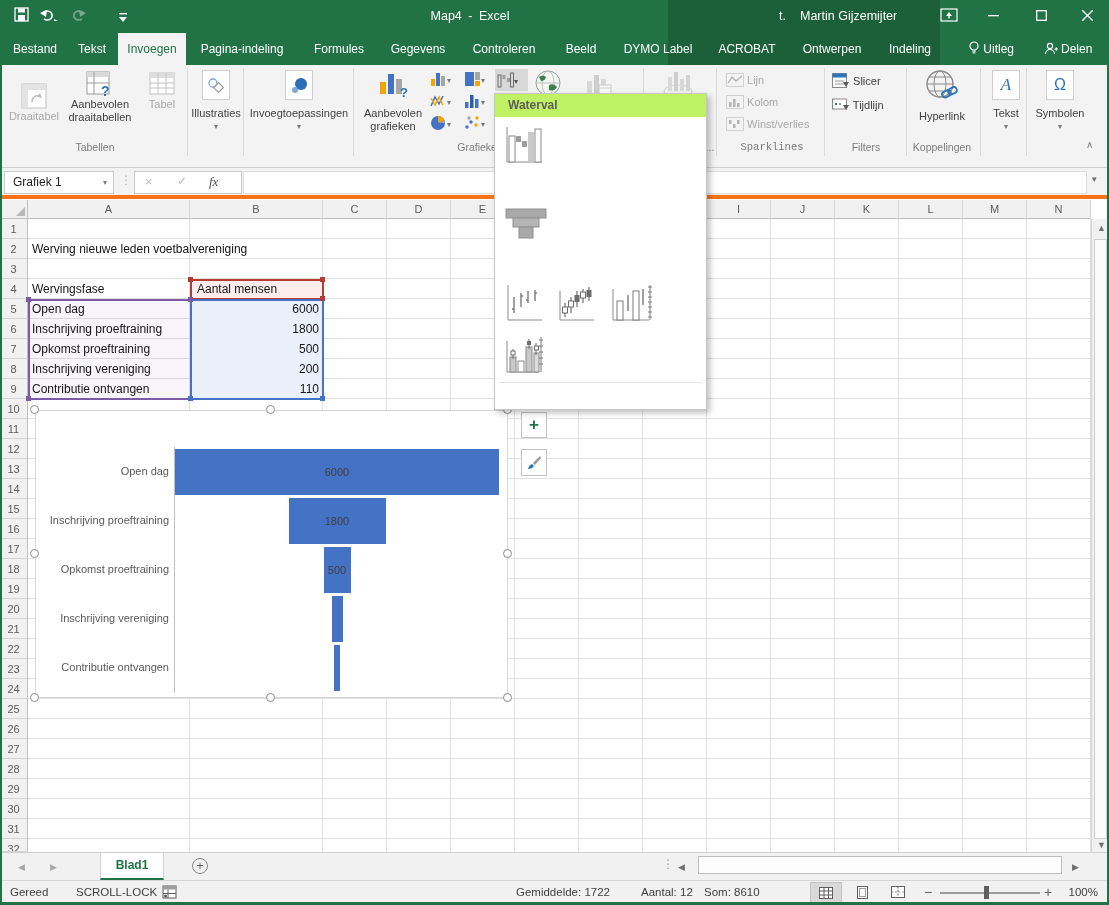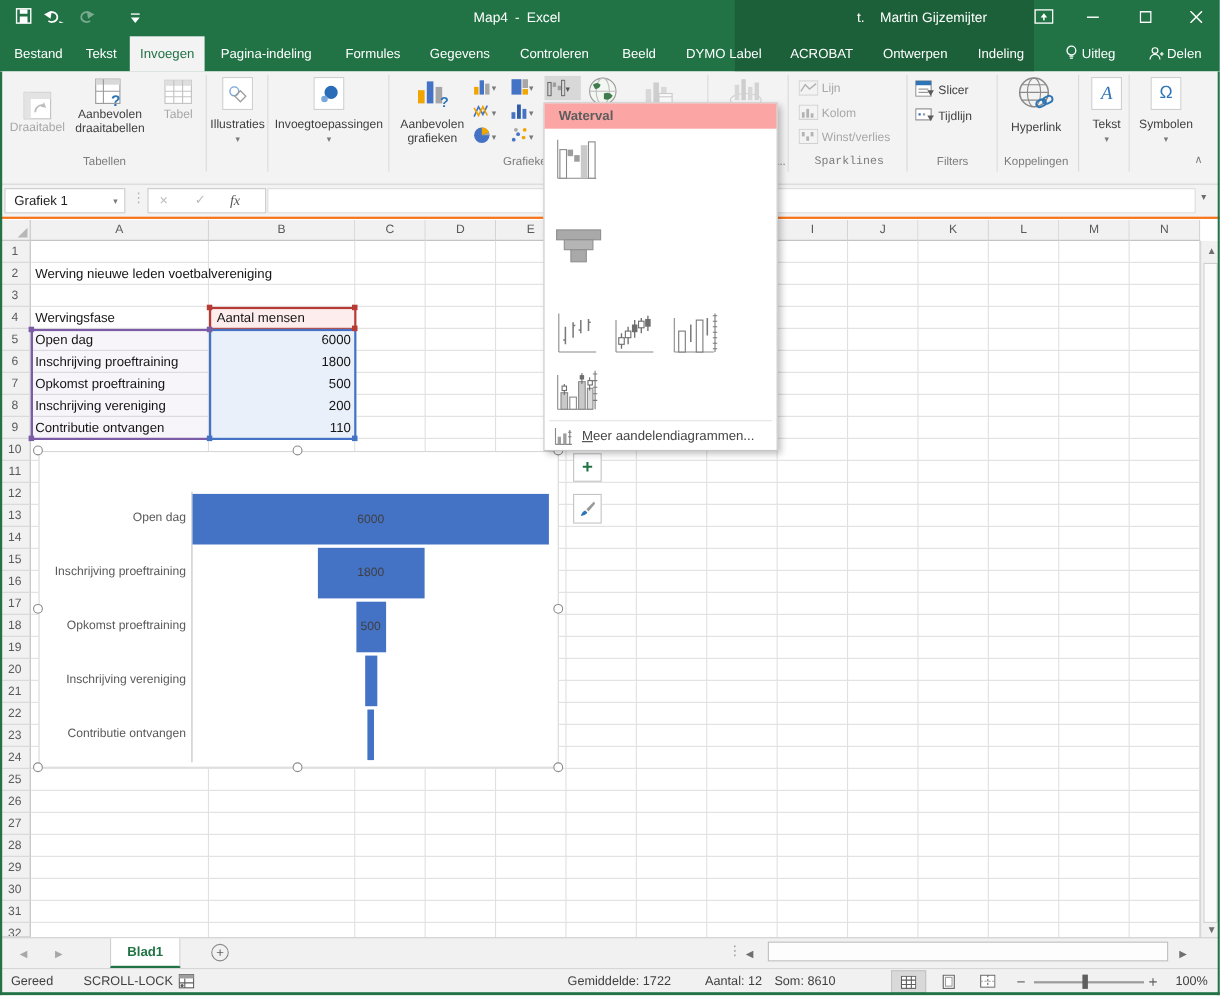--- a/index.html
+++ b/index.html
@@ -18,42 +18,42 @@
   
   #ribbon{position:absolute;left:0;top:65px;width:1109px;height:103px;background:#f3f3f3;border-bottom:1px solid #d0d0d0;box-sizing:border-box;}
   .rdiv{position:absolute;top:3px;height:88px;width:1px;background:#dadada;}
   .rlbl{position:absolute;top:76px;font-size:10.5px;color:#7c7c7c;text-align:center;}
   .btxt{position:absolute;font-size:11px;color:#3f3f3f;text-align:center;line-height:13px;}
   .btxt.dis{color:#a8a8a8;}
   .caret{position:absolute;font-size:8px;color:#7a7a7a;text-align:center;}
   .sparkrow{position:absolute;font-size:11px;color:#a8a8a8;}
   .iconbox{position:absolute;width:26px;height:28px;background:#fff;border:1px solid #cfcfcf;display:flex;align-items:center;justify-content:center;}
   
-  #fbar{position:absolute;left:0;top:168px;width:1109px;height:31px;background:#f3f3f3;border-bottom:2px solid #f97316;box-sizing:border-box;}
+  #fbar{position:absolute;left:0;top:168px;width:1109px;height:31px;background:#f3f3f3;border-bottom:4px solid #f97316;box-sizing:border-box;}
   #namebox{position:absolute;left:4px;top:3px;width:110px;height:23px;background:#fff;border:1px solid #c9c9c9;box-sizing:border-box;font-size:12px;color:#222;line-height:21px;padding-left:8px;}
   #fxbox{position:absolute;left:134px;top:3px;width:108px;height:23px;background:#fff;border:1px solid #c9c9c9;box-sizing:border-box;}
   #finput{position:absolute;left:243px;top:3px;width:844px;height:23px;background:#fff;border:1px solid #dcdcdc;box-sizing:border-box;font-size:12px;line-height:21px;padding-left:5px;color:#222;}
   
   .colhead,.rowhead{position:absolute;background:#f1f1f1;color:#5a5a5a;font-size:11px;text-align:center;box-sizing:border-box;}
   .colhead{top:200px;height:19px;line-height:19px;border-right:1px solid #d4d4d4;border-bottom:1px solid #bfbfbf;}
   .rowhead{left:0;width:28px;border-bottom:1px solid #d4d4d4;border-right:1px solid #bfbfbf;line-height:20px;overflow:hidden;}
   .vline,.hline{position:absolute;background:#e0e0e0;}
   .celltxt{position:absolute;font-size:12px;color:#151515;line-height:20px;white-space:nowrap;}
   .num{text-align:right;}
   .handle{position:absolute;width:5px;height:5px;}
   
   #chart{position:absolute;left:35px;top:410px;width:473px;height:288px;background:#fff;border:1px solid #d7d7d7;box-sizing:border-box;}
   .chandle{position:absolute;width:9px;height:9px;border-radius:50%;background:#fff;border:1px solid #8c8c8c;box-sizing:border-box;}
   .catlbl{position:absolute;left:8px;width:125px;text-align:right;font-size:11px;color:#595959;height:14px;line-height:14px;}
   .bar{position:absolute;height:46px;}
   .barlbl{position:absolute;font-size:11px;color:#3f3f3f;text-align:center;height:14px;line-height:14px;}
   .chartbtn{position:absolute;left:521px;width:26px;background:#fff;border:1px solid #c3c3c3;box-sizing:border-box;display:flex;align-items:center;justify-content:center;}
   
   #menu{position:absolute;left:494px;top:93px;width:213px;height:317px;background:#fff;border:1px solid #c6c6c6;box-shadow:3px 3px 6px rgba(0,0,0,.25);box-sizing:border-box;z-index:50;}
-  .mhead{position:absolute;left:0;width:211px;height:23px;background:#fca5a5;font-size:12px;font-weight:bold;color:#5d5d5d;line-height:23px;padding-left:13px;box-sizing:border-box;}
+  .mhead{position:absolute;left:0;width:211px;height:23px;background:#bef264;font-size:12px;font-weight:bold;color:#5d5d5d;line-height:23px;padding-left:13px;box-sizing:border-box;}
   .mtile{position:absolute;display:flex;align-items:center;justify-content:center;}
   
   #sheetrow{position:absolute;left:0;top:852px;width:1109px;height:28px;background:#f1f1f1;border-top:1px solid #cfcfcf;box-sizing:border-box;}
   #statusbar{position:absolute;left:0;top:880px;width:1109px;height:25px;background:#f1f1f1;border-top:1px solid #d6d6d6;box-sizing:border-box;font-size:11.5px;color:#3f3f3f;}
   .sbtxt{position:absolute;top:5px;}
   .edge{position:absolute;background:#217346;z-index:60;}
   #sheettab{position:absolute;left:100px;top:0;width:64px;height:27px;background:#fff;border-left:1px solid #cfcfcf;border-right:1px solid #cfcfcf;border-bottom:2px solid #217346;box-sizing:border-box;text-align:center;line-height:25px;font-size:12px;font-weight:bold;color:#217346;}
   .scrbtn{color:#6f6f6f;font-size:9px;position:absolute;}
 </style>
 </head>
@@ -661,32 +661,20 @@
           <g stroke="#7a7a7a">
             <line x1="36" y1="5" x2="40" y2="5"></line>
             <line x1="36" y1="11" x2="40" y2="11"></line>
             <line x1="36" y1="17" x2="40" y2="17"></line>
             <line x1="36" y1="23" x2="40" y2="23"></line>
             <line x1="36" y1="29" x2="40" y2="29"></line>
           </g>
         </svg>
     </div>
     <div class="abs" style="left:4px;top:288px;width:203px;height:1px;background:#e3e3e3;"></div>
-    <div class="abs" style="left:0;top:291px;width:211px;height:24px;">
-      <svg style="position:absolute;left:8px;top:3px;" width="18" height="18" viewBox="0 0 18 18">
-          <line x1="2" y1="1" x2="2" y2="16" stroke="#8a8a8a"></line>
-          <line x1="2" y1="16" x2="17" y2="16" stroke="#8a8a8a"></line>
-          <rect x="4" y="9" width="3" height="7" fill="#9e9e9e"></rect>
-          <rect x="9" y="6" width="3" height="10" fill="#9e9e9e"></rect>
-          <line x1="15" y1="3" x2="15" y2="16" stroke="#7a7a7a"></line>
-          <line x1="13.5" y1="5" x2="16.5" y2="5" stroke="#7a7a7a"></line>
-          <line x1="13.5" y1="9" x2="16.5" y2="9" stroke="#7a7a7a"></line>
-        </svg>
-      <span style="position:absolute;left:34px;top:4px;font-size:12px;color:#444;"><u>M</u><span>eer aandelendiagrammen...</span></span>
-    </div>
   </div>
 
   <div class="abs" style="left:1091px;top:219px;width:18px;height:633px;background:#f1f1f1;border-left:1px solid #d4d4d4;box-sizing:border-box;">
     <span class="scrbtn" style="left:5px;top:4px;">▲</span>
     <div class="abs" style="left:2px;top:20px;width:13px;height:600px;background:#fbfbfb;border:1px solid #cfcfcf;box-sizing:border-box;"></div>
     <span class="scrbtn" style="left:5px;top:621px;">▼</span>
   </div>
 
   <div id="sheetrow">
     <span class="scrbtn" style="left:18px;top:9px;color:#a8a8a8;">◀</span>

